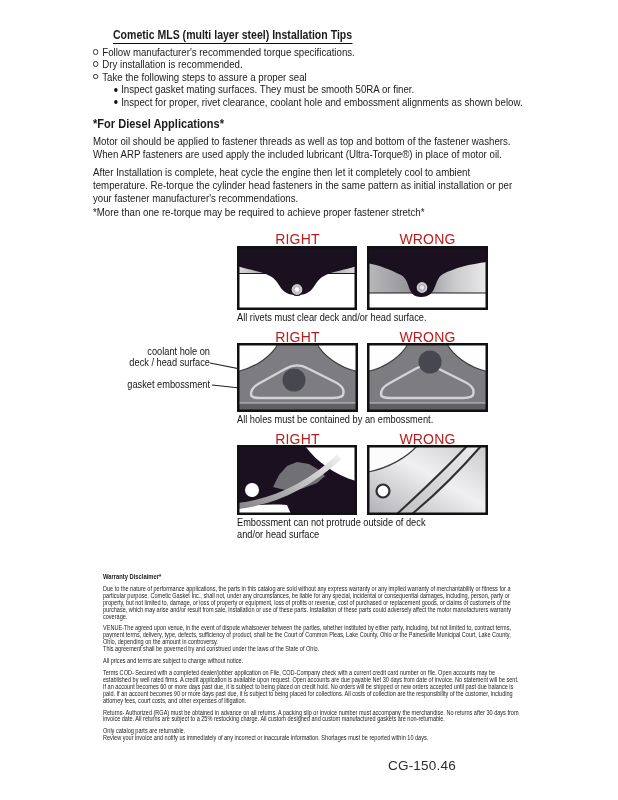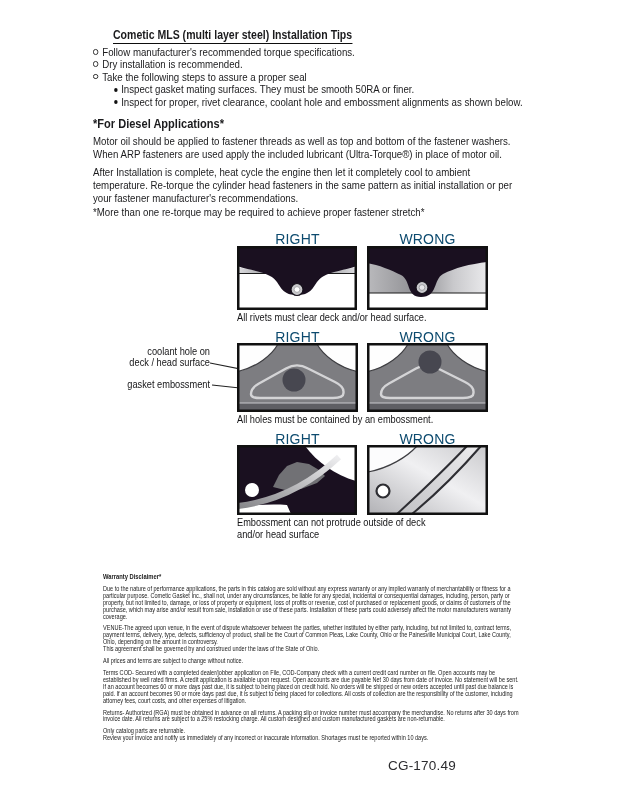--- a/index.html
+++ b/index.html
@@ -26,21 +26,21 @@
   .tip-sub { padding-left:24px; }
 
   #diesel-h { left:93px; top:116px; font-size:13px; font-weight:bold; white-space:nowrap;
               transform:scaleX(0.85); transform-origin:0 0; }
   .bodyp { left:93px; font-size:11px; line-height:13.2px; width:492px;
            transform:scaleX(0.88); transform-origin:0 0; }
   #dp1 { top:135px; }
   #dp2 { top:166px; }
   #dnote { top:206px; white-space:nowrap; }
 
-  .figlab { width:121px; text-align:center; font-size:14px; color:#0c4a6e; letter-spacing:0.2px; }
+  .figlab { width:121px; text-align:center; font-size:14px; color:#b91c1c; letter-spacing:0.2px; }
   .figcap { font-size:10.5px; color:#141416; white-space:pre-line; width:320px; line-height:11.5px;
             transform:scaleX(0.88); transform-origin:0 0; }
   .figbox { display:block; }
 
   .sidelab { font-size:10.5px; line-height:11px; text-align:right; white-space:pre-line;
              transform:scaleX(0.88); transform-origin:100% 0; width:130px; color:#141416; }
 
   #legal { left:103px; top:574px; width:474px; font-size:6.3px; line-height:6.9px; color:#222;
            transform:scaleX(0.88); transform-origin:0 0; }
   #legal .lh { font-size:6.6px; font-weight:bold; margin:0 0 5px 0; }
@@ -198,15 +198,15 @@
     <p>Due to the nature of performance applications, the parts in this catalog are sold without any express warranty or any implied warranty of merchantability or fitness for a particular purpose.  Cometic Gasket Inc., shall not, under any circumstances, be liable for any special, incidental or consequential damages, including, person, party or property, but not limited to, damage, or loss of property or equipment, loss of profits or revenue, cost of purchased or replacement goods, or claims of customers of the purchase, which may arise and/or result from sale, installation or use of these parts.  Installation of these parts could adversely affect the motor manufacturers warranty coverage.</p>
     <p class="prel">VENUE-The agreed upon venue, in the event of dispute whatsoever between the parties, whether instituted by either party, including, but not limited to, contract terms, payment terms, delivery, type, defects, sufficiency of product, shall be the Court of Common Pleas, Lake County, Ohio or the Painesville Municipal Court, Lake County, Ohio, depending on the amount in controversy.
 This agreement shall be governed by and construed under the laws of the State of Ohio.</p>
     <p>All prices and terms are subject to change without notice.</p>
     <p>Terms COD- Secured with a completed dealer/jobber application on File, COD-Company check with a current credit card number on file.  Open accounts may be established by well rated firms.  A credit application is available upon request.  Open accounts are due payable Net 30 days from date of invoice.  No statement will be sent.  If an account becomes 60 or more days past due, it is subject to being placed on credit hold.  No orders will be shipped or new orders accepted until past due balance is paid.  If an account becomes 90 or more days past due, it is subject to being placed for collections.  All costs of collection are the responsibility of the customer, including attorney fees, court costs, and other expenses of litigation.</p>
     <p>Returns- Authorized (RGA) must be obtained in advance on all returns.  A packing slip or invoice number must accompany the merchandise.  No returns after 30 days from invoice date.  All returns are subject to a 25% restocking charge.  All custom designed and custom manufactured gaskets are non-returnable.</p>
     <p class="prel">Only catalog parts are returnable.
 Review your invoice and notify us immediately of any incorrect or inaccurate information.  Shortages must be reported within 10 days.</p>
   </div>
 
-  <div class="abs" id="code">CG-170.49</div>
+  <div class="abs" id="code">CG-150.46</div>
 
 </div>
 
 </body></html>

